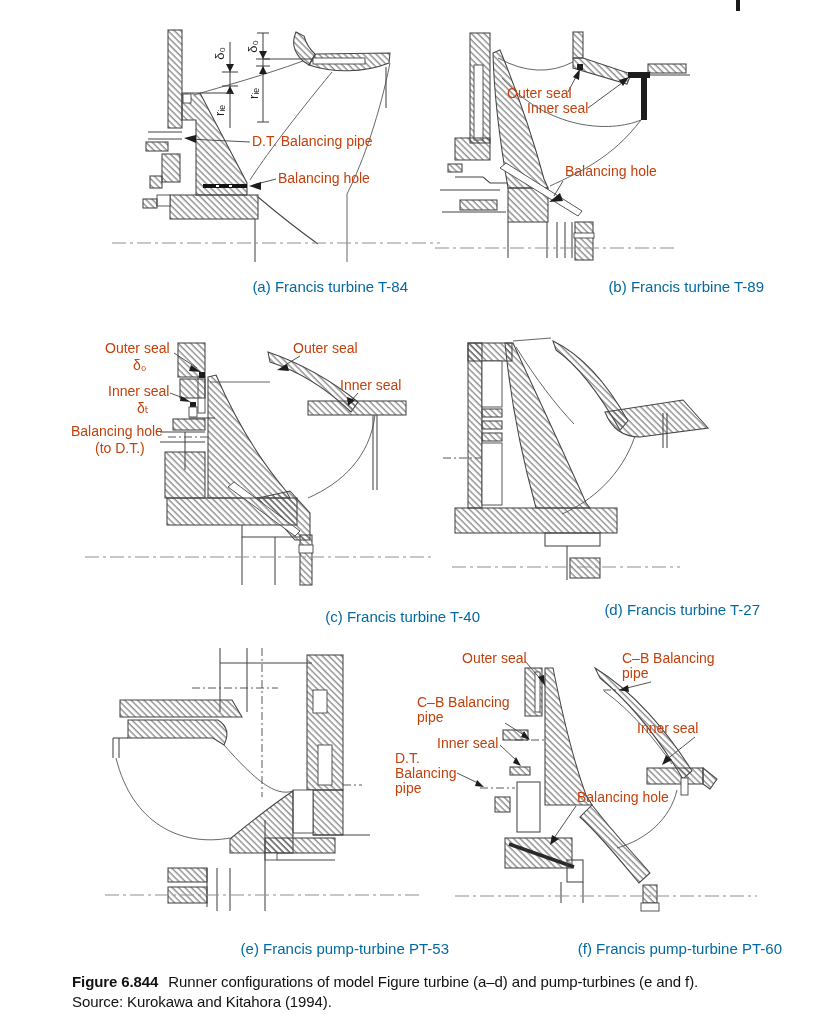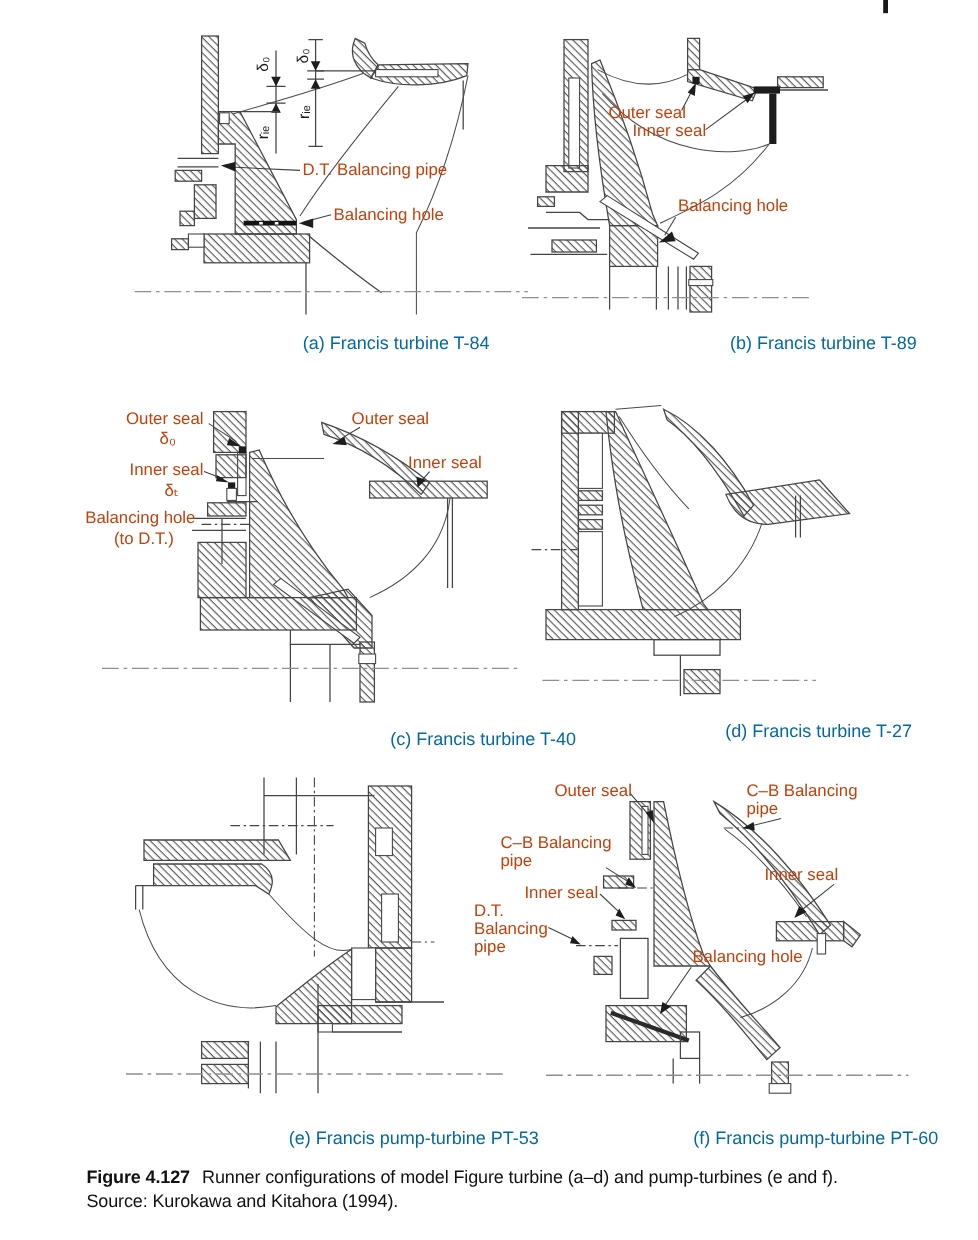--- a/index.html
+++ b/index.html
@@ -367,17 +367,17 @@
     <div class="lbl ml" style="left:0;top:106px;width:90px">D.T. Balancing
 pipe</div>
     <div class="lbl" style="left:182px;top:145px">Balancing hole</div>
     <div class="lbl ml" style="left:227px;top:6px;width:96px">C–B Balancing
 pipe</div>
     <div class="lbl" style="left:242px;top:76px">Inner seal</div>
     <div class="subcap" style="left:22px;top:295px">(f) Francis pump-turbine PT-60</div>
   </div>
 
   <div class="figcap">
-    <span class="figlabel">Figure 4.127</span><span>Runner configurations of model Figure turbine (a–d) and pump-turbines (e and f).</span><br>
+    <span class="figlabel">Figure 6.844</span><span>Runner configurations of model Figure turbine (a–d) and pump-turbines (e and f).</span><br>
     <span>Source: Kurokawa and Kitahora (1994).</span>
   </div>
 
 </div>
 
 </body></html>

